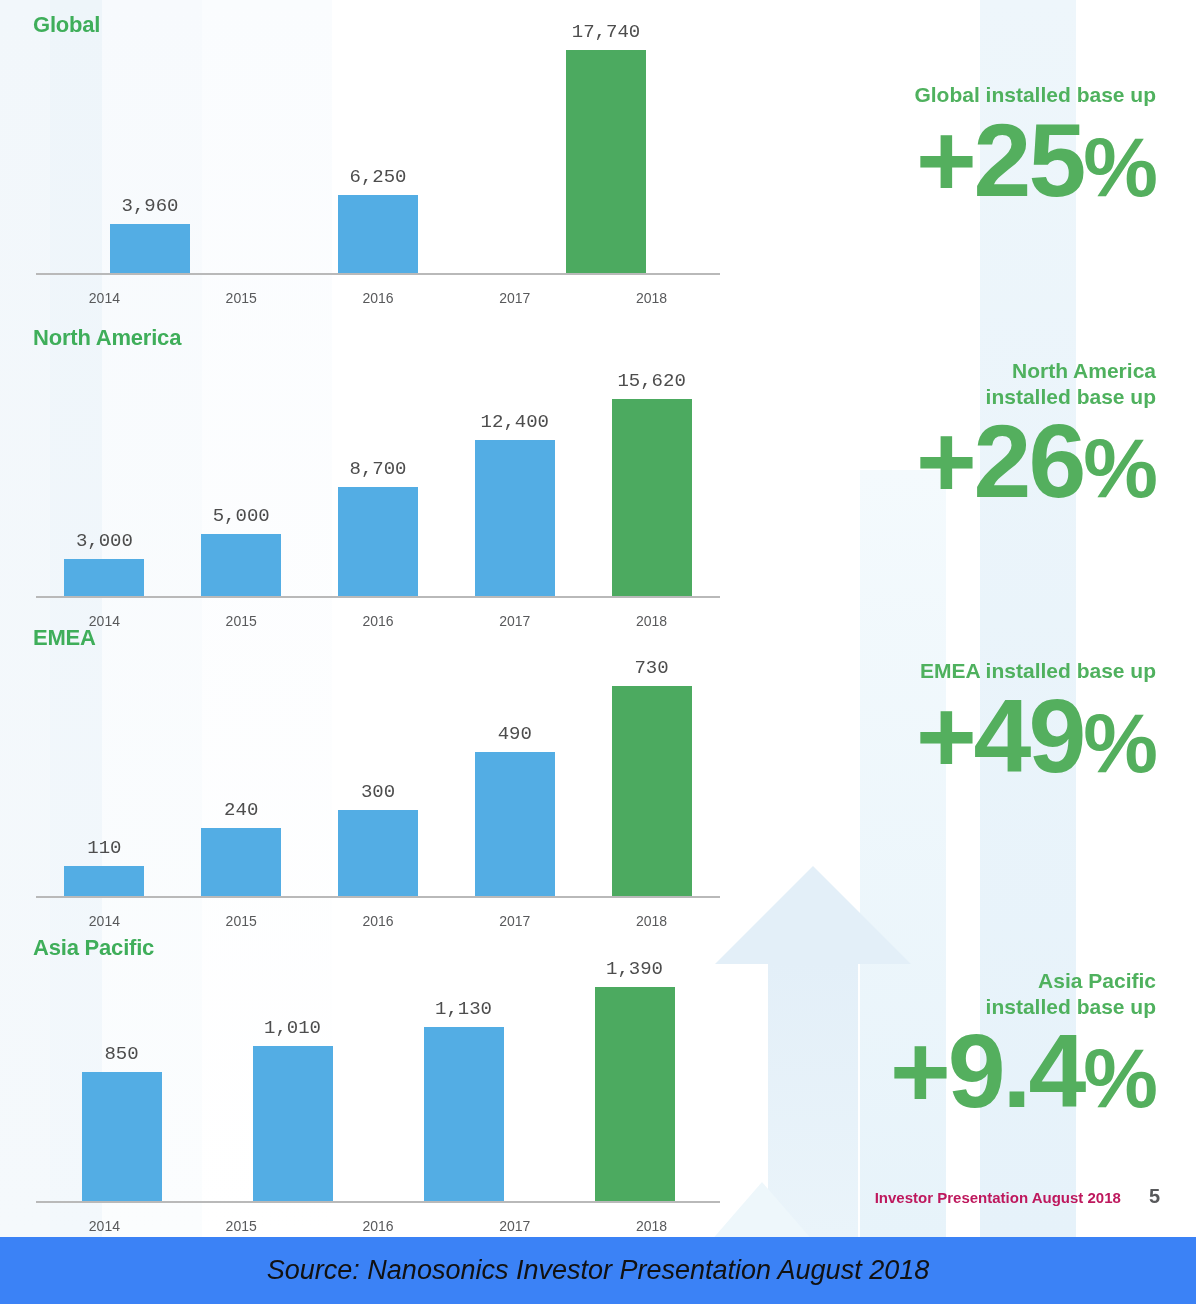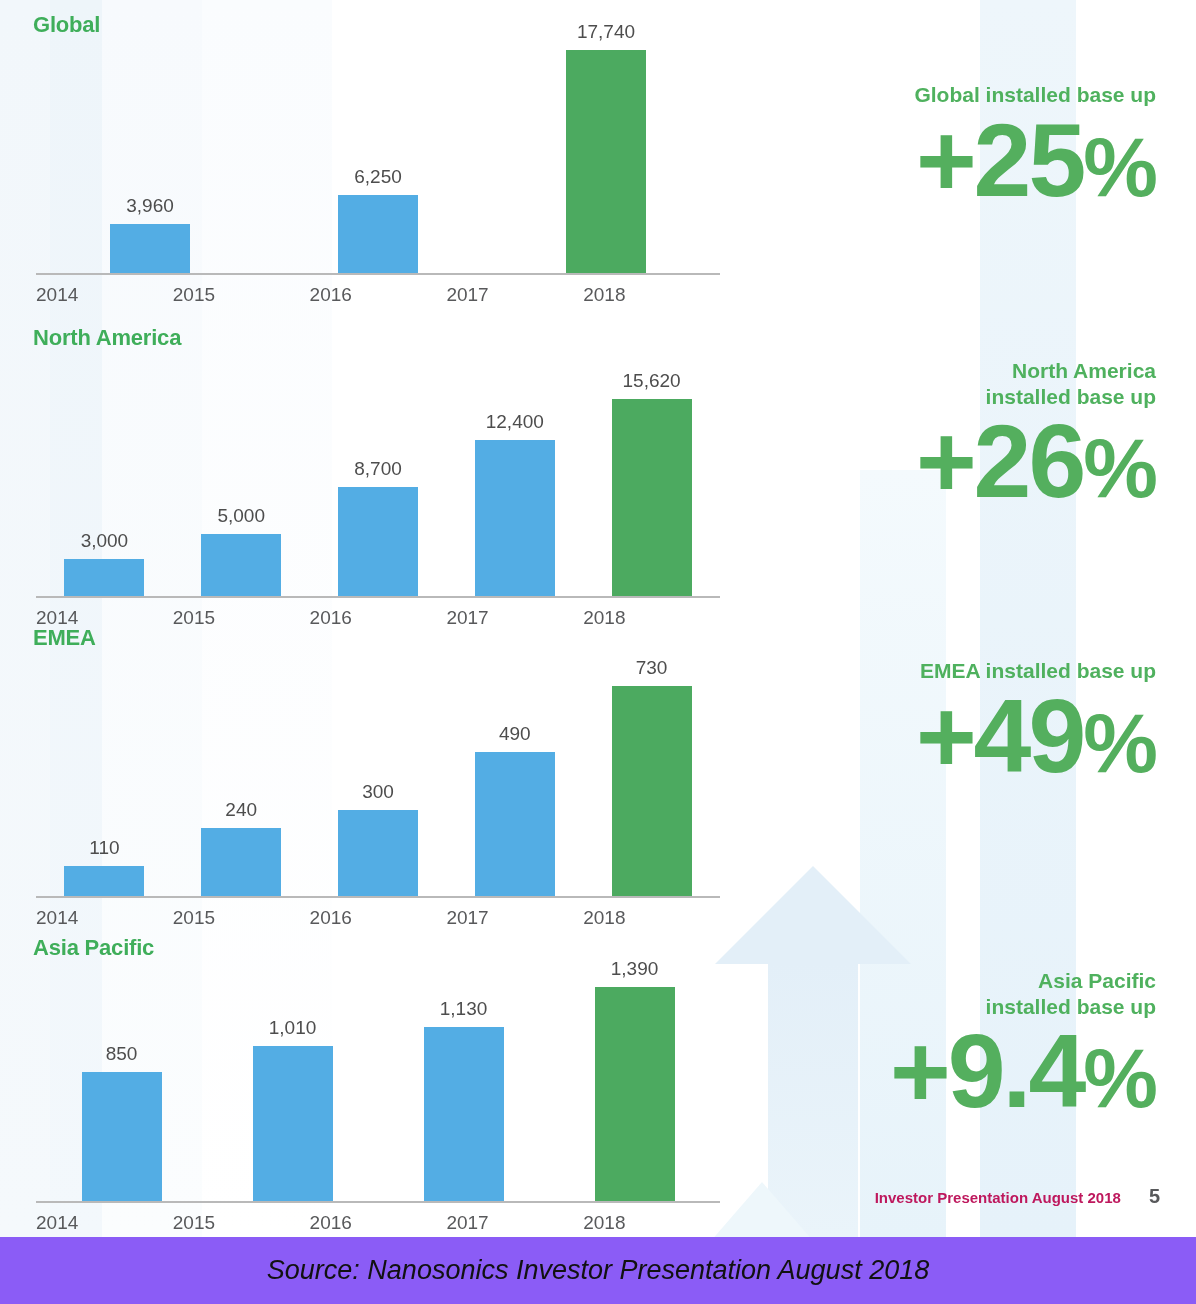--- a/index.html
+++ b/index.html
@@ -98,20 +98,21 @@
     align-items: center;
     justify-content: flex-end;
     height: 100%;
     position: relative;
   }
   .bar-value {
     font-size: 19px;
     color: #4d4d4d;
     margin-bottom: 7px;
     white-space: nowrap;
+    font-family: Liberation Mono, monospace;
   }
   .bar-rect {
     width: 80px;
     background: #53ADE4;
   }
   .bar-rect.final { background: #4CAA60; }
   .axis-line {
     position: absolute;
     left: 0; right: 0;
     bottom: 33px;
@@ -119,21 +120,22 @@
     background: #b9b9b9;
   }
   .axis-labels {
     position: absolute;
     left: 0; right: 0;
     bottom: 2px;
     display: flex;
   }
   .axis-labels span {
     flex: 1 1 0;
-    font-size: 19px;
+    text-align: center;
+    font-size: 14px;
     color: #58595b;
   }
 
   
   .callout {
     position: absolute;
     width: 330px;
     text-align: right;
     z-index: 4;
   }
@@ -176,21 +178,21 @@
     color: #58595b;
     margin-left: 28px;
   }
 
   .caption {
     position: absolute;
     top: 1237px;
     left: 0;
     width: 1196px;
     height: 67px;
-    background: #8b5cf6;
+    background: #3b82f6;
     display: flex;
     align-items: center;
     justify-content: center;
     font-size: 27px;
     font-style: italic;
     color: #111111;
     font-family: "Liberation Sans", sans-serif;
   }
 </style>
 </head>

